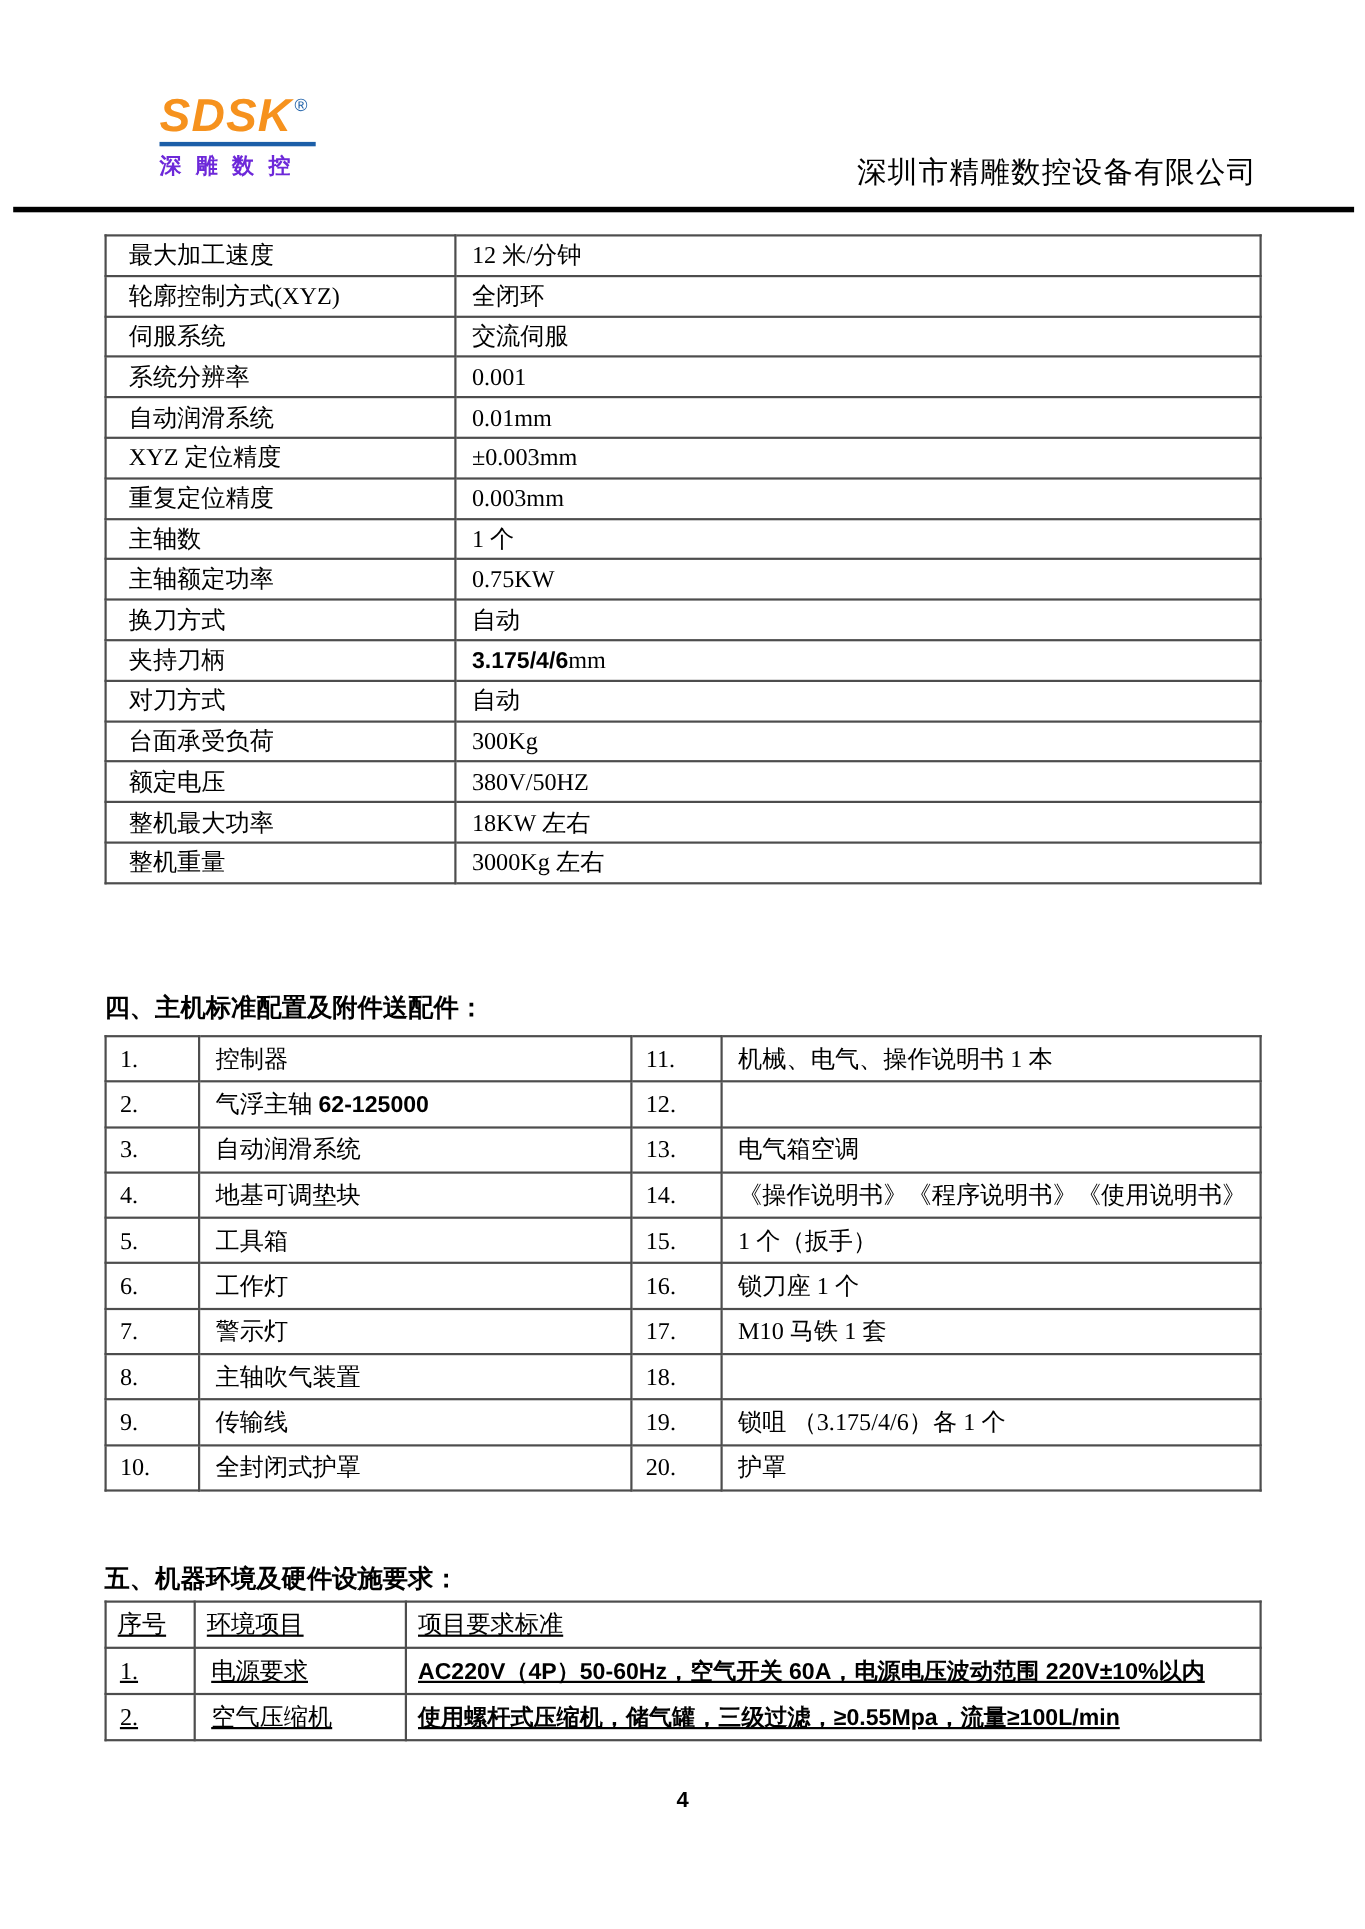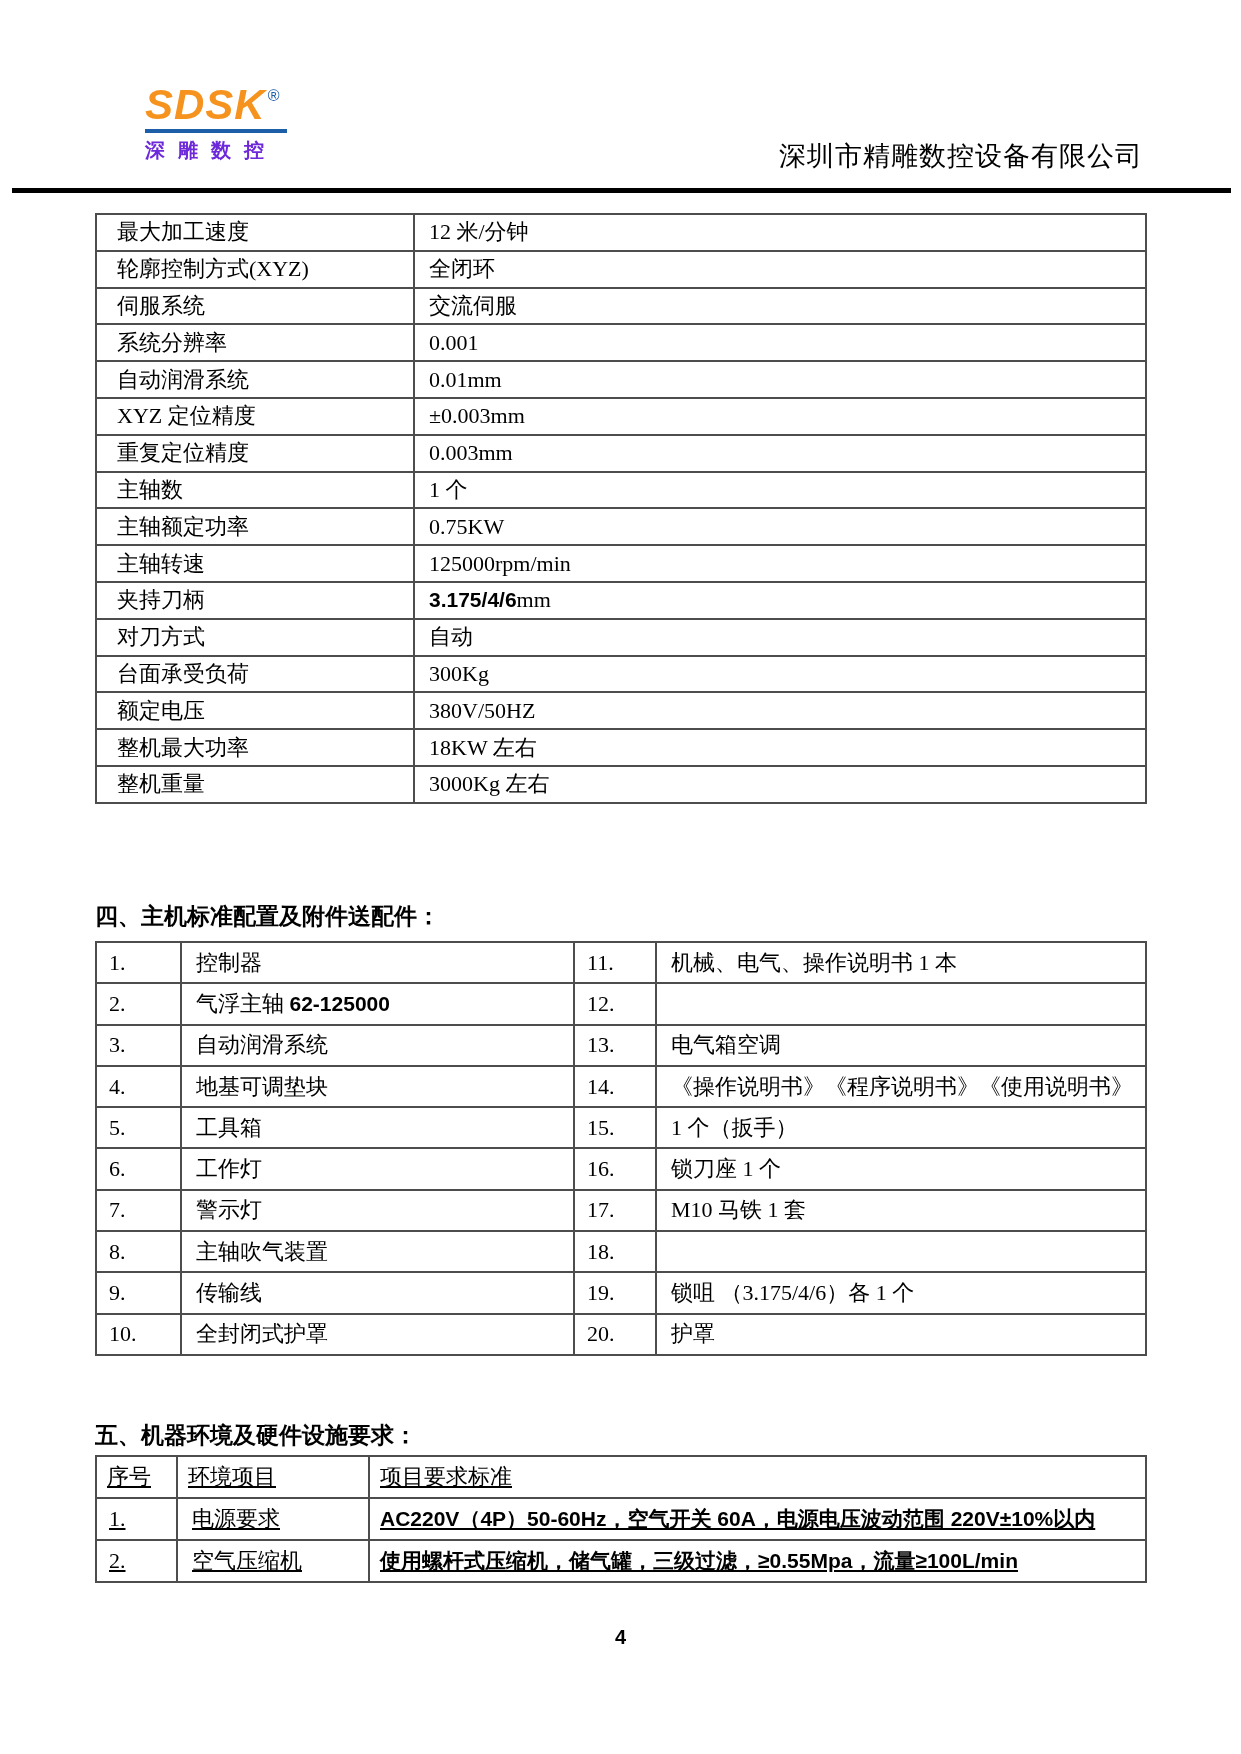--- a/index.html
+++ b/index.html
@@ -131,22 +131,22 @@
         </tr>
         <tr data-name="table-row">
           <td data-name="spec-label-cell">主轴数</td>
           <td data-name="spec-value-cell">1 个</td>
         </tr>
         <tr data-name="table-row">
           <td data-name="spec-label-cell">主轴额定功率</td>
           <td data-name="spec-value-cell">0.75KW</td>
         </tr>
         <tr data-name="table-row">
-          <td data-name="spec-label-cell">主轴转速</td>
-          <td data-name="spec-value-cell">125000rpm/min</td>
+          <td data-name="spec-label-cell">换刀方式</td>
+          <td data-name="spec-value-cell">自动</td>
         </tr>
         <tr data-name="table-row">
           <td data-name="spec-label-cell">夹持刀柄</td>
           <td data-name="spec-value-cell"><span class="bold-sans" data-name="text-segment">3.175/4/6</span><span data-name="text-segment">mm</span></td>
         </tr>
         <tr data-name="table-row">
           <td data-name="spec-label-cell">对刀方式</td>
           <td data-name="spec-value-cell">自动</td>
         </tr>
         <tr data-name="table-row">

